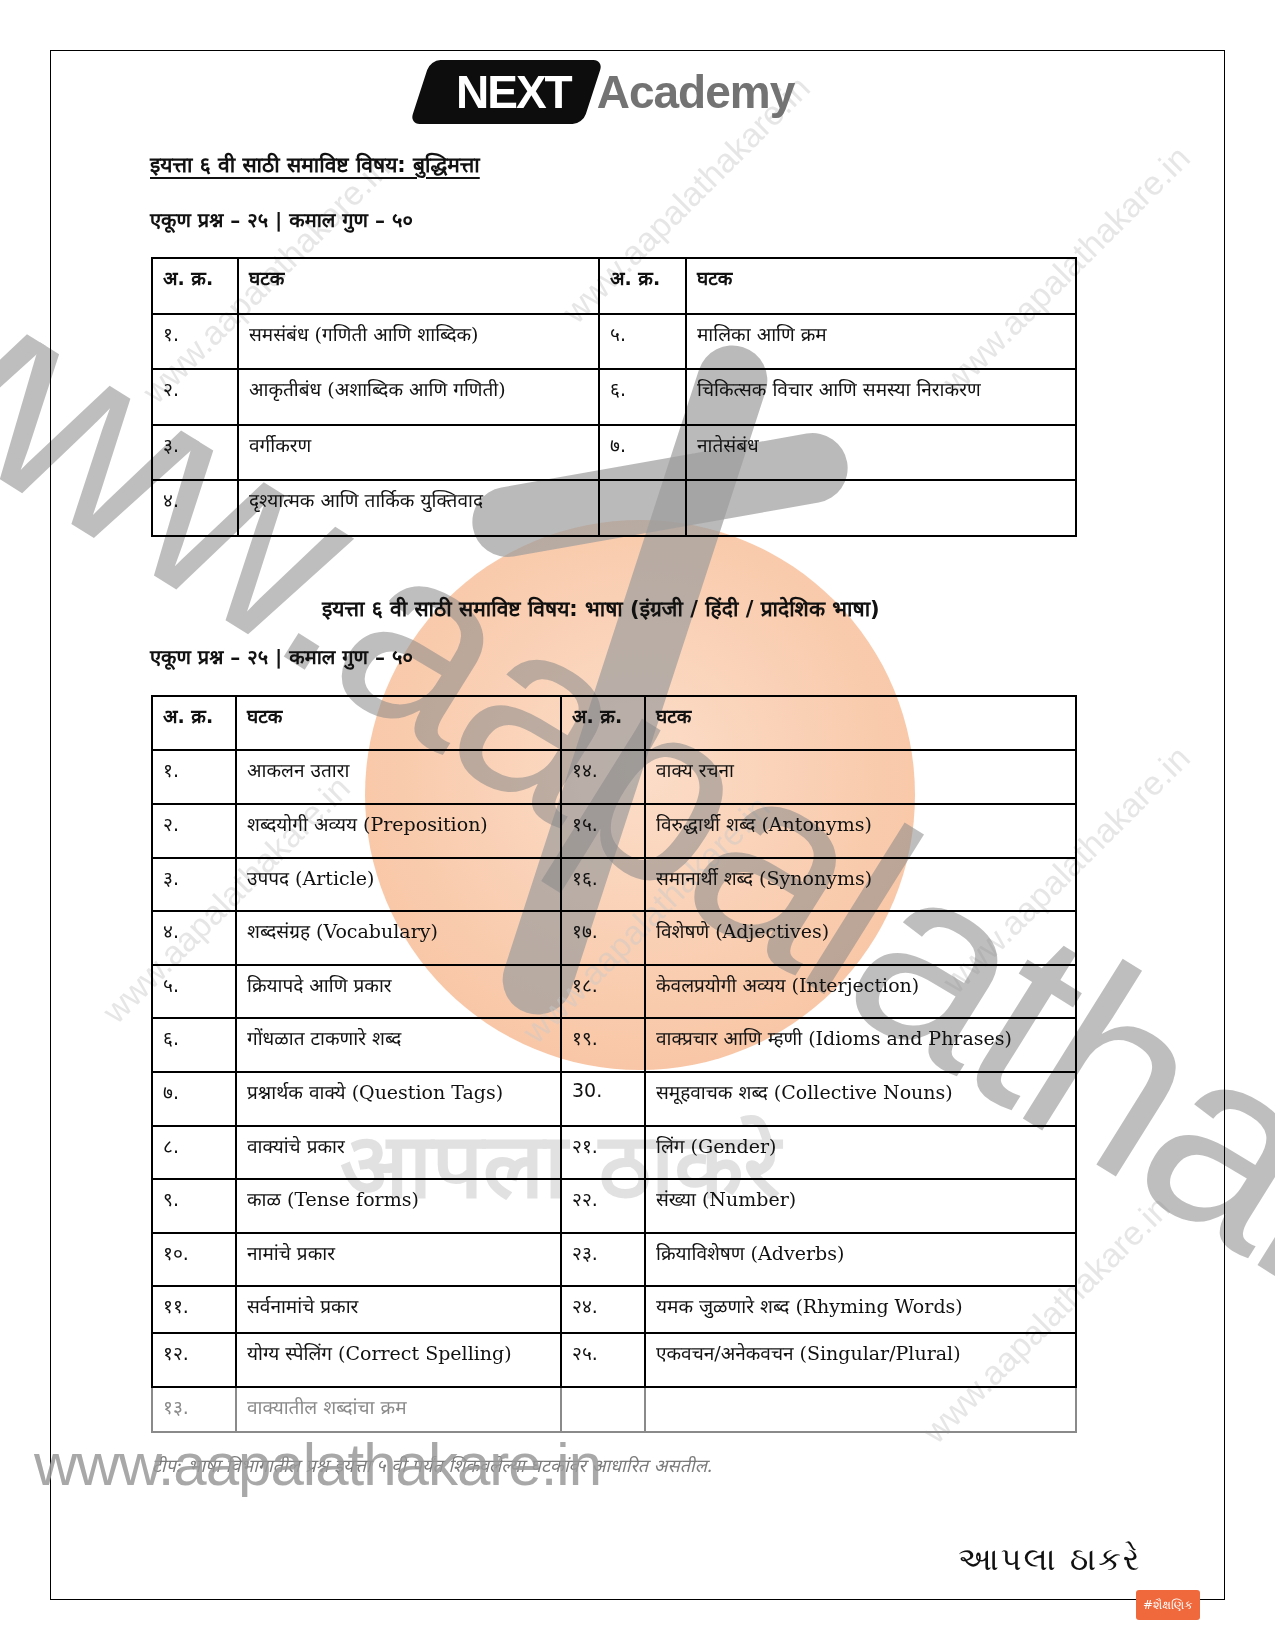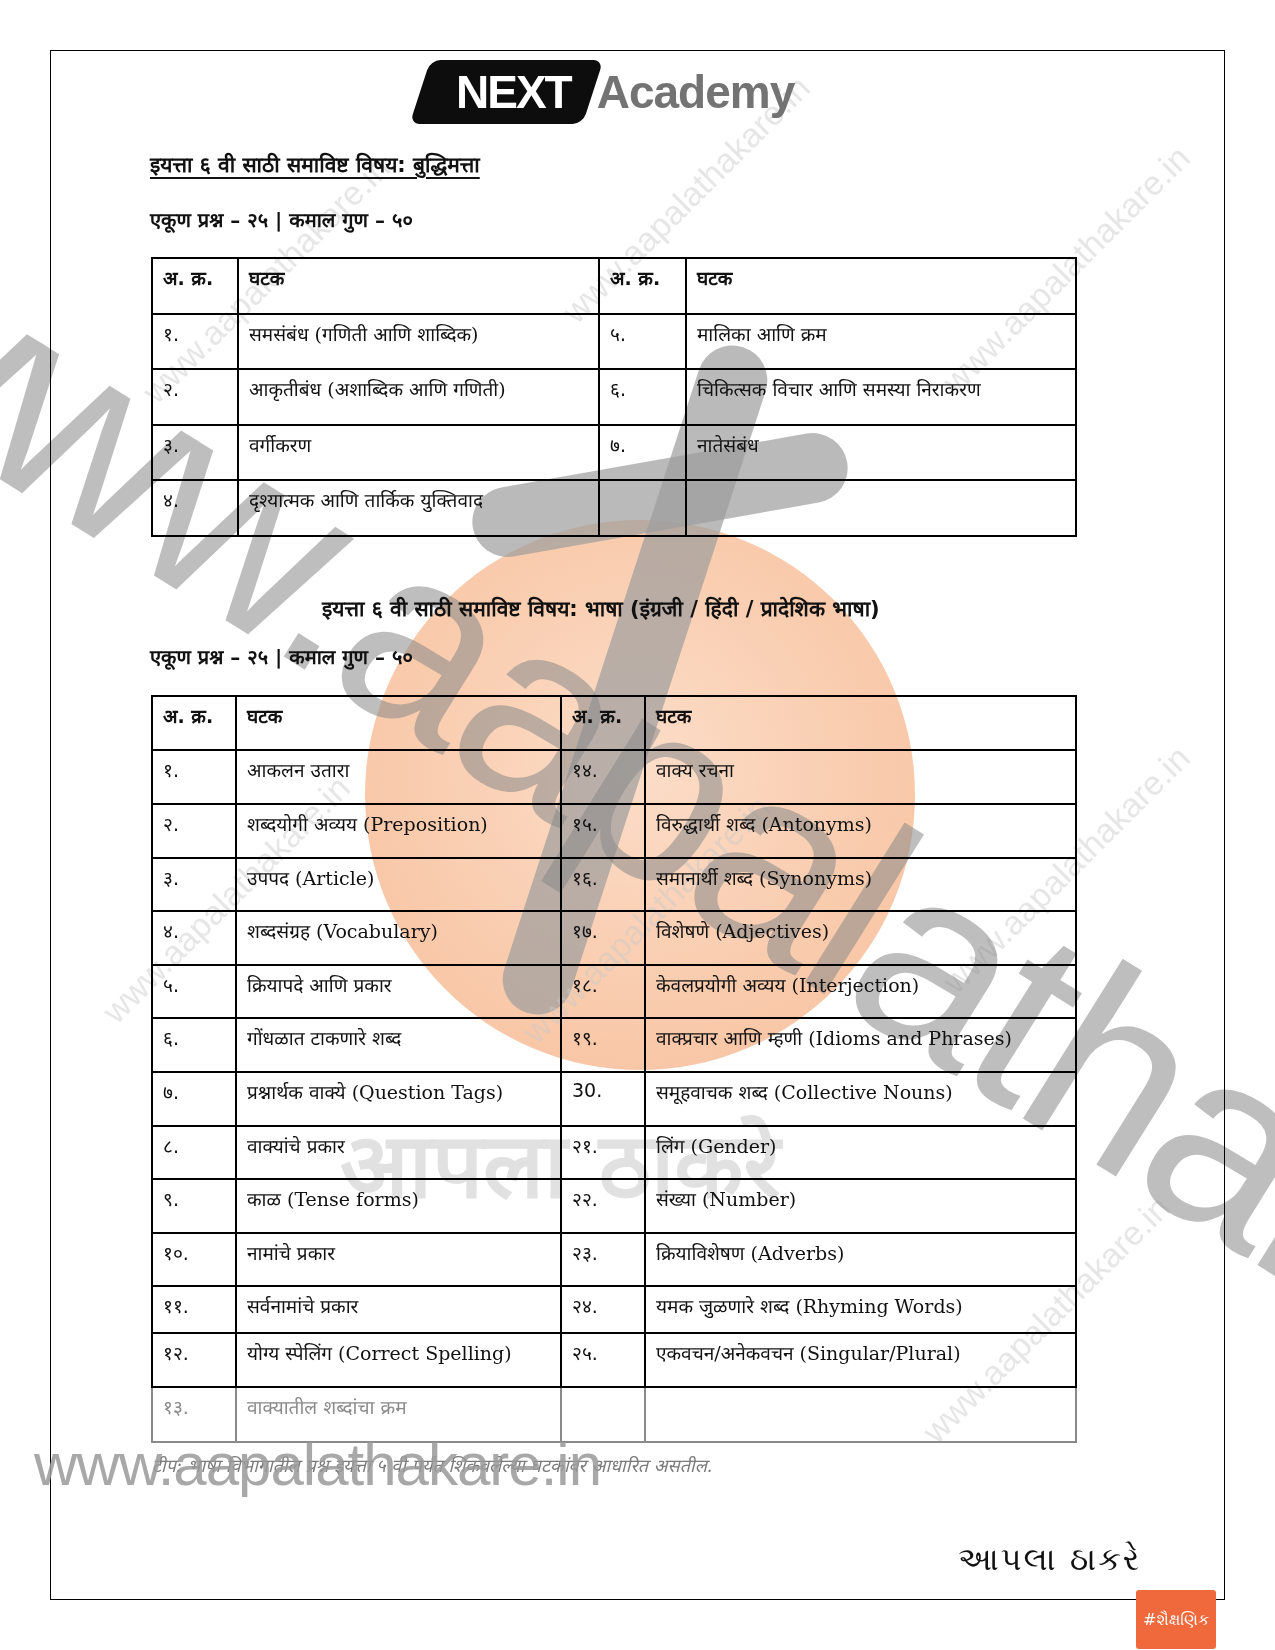--- a/index.html
+++ b/index.html
@@ -38,21 +38,21 @@
   table.grid th { font-family: "DejaVu Sans", sans-serif; font-weight: bold; }
   table.grid td.num { font-family: "DejaVu Sans", sans-serif; }
   table.grid tr.faded td { color: #8a8a8a; border-color: #8a8a8a; border-top-color: #c8c8c8; }
 
   .note { position: absolute; left: 152px; top: 1453px; font-family: "DejaVu Serif", serif; font-style: italic; font-size: 18px; color: #7a7a7a; }
   .site-watermark { position: absolute; left: 34px; top: 1430px; font-family: "Liberation Sans", sans-serif; font-size: 60px; color: #9a9a9a; opacity: 0.85; letter-spacing: -1px; }
 
   
   .brand { position: absolute; left: 958px; top: 1540px; font-family: "DejaVu Sans", sans-serif; font-size: 32px; color: #111; letter-spacing: 2px; }
   .brand-tag { position: absolute; left: 1136px; top: 1590px; background: #f0693c; color: #fff; font-family: "DejaVu Sans", sans-serif;
-    font-size: 16px; padding: 20px 7px; border-radius: 3px; }
+    font-size: 12px; padding: 8px 7px; border-radius: 3px; }
 </style>
 </head>
 <body>
 
 <div class="wm-circle"></div>
 <div class="wm-stroke" style="left:600px;top:330px;width:70px;height:700px;transform:rotate(18deg);"></div>
 <div class="wm-stroke" style="left:470px;top:460px;width:380px;height:70px;transform:rotate(-10deg);border-radius:60px;"></div>
 <div class="wm-marathi">आपला ठाकरे</div>
 <div class="wm-diag" style="left:100px;top:260px;">www.aapalathakare.in</div>
 <div class="wm-diag" style="left:520px;top:180px;">www.aapalathakare.in</div>
@@ -198,21 +198,21 @@
     <td>सर्वनामांचे प्रकार</td>
     <td class="num">२४.</td>
     <td>यमक जुळणारे शब्द (Rhyming Words)</td>
   </tr>
   <tr style="height:54px">
     <td class="num">१२.</td>
     <td>योग्य स्पेलिंग (Correct Spelling)</td>
     <td class="num">२५.</td>
     <td>एकवचन/अनेकवचन (Singular/Plural)</td>
   </tr>
-  <tr class="faded" style="height:55px">
+  <tr class="faded" style="height:45px">
     <td class="num">१३.</td>
     <td>वाक्यातील शब्दांचा क्रम</td>
     <td class="num"></td>
     <td></td>
   </tr>
 </tbody>
   </table>
 
 <div class="note">टीप: भाषा विभागातील प्रश्न इयत्ता ५ वी पर्यंत शिकवलेल्या घटकांवर आधारित असतील.</div>
 <div class="site-watermark">www.aapalathakare.in</div>

